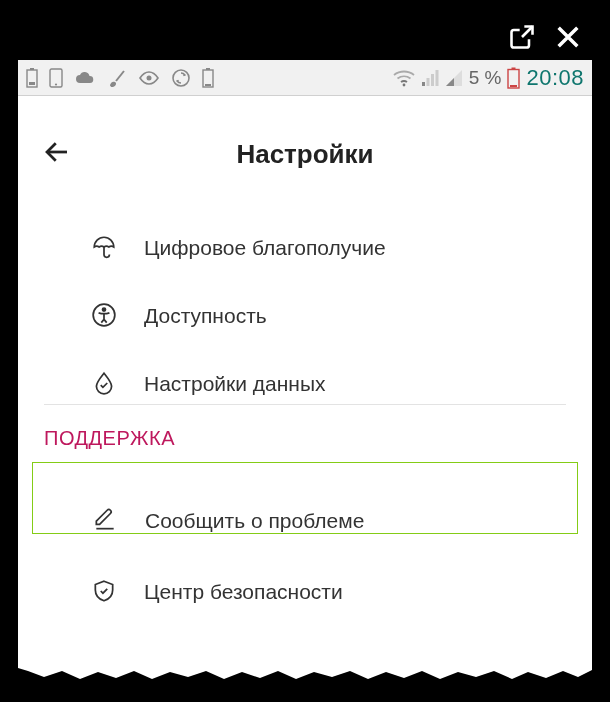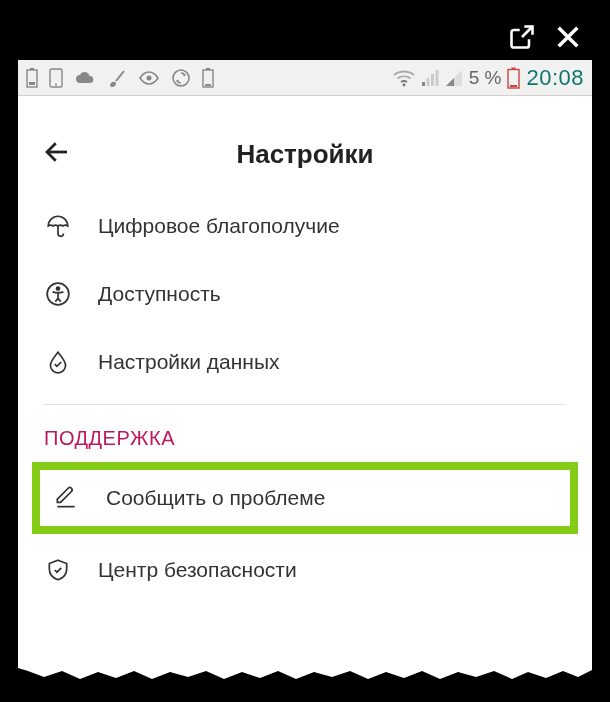--- a/index.html
+++ b/index.html
@@ -60,44 +60,45 @@
   .app-title {
     flex: 1;
     text-align: center;
     font-size: 26px;
     font-weight: 600;
     color: #222;
   }
   .settings-list { padding: 0 0px; }
   .settings-item {
     display: flex;
-    align-items: center;
+    align-items: flex-end;
     height: 68px;
     padding: 0 26px;
     gap: 26px;
+    margin-left: 46px;
   }
   .settings-item .label {
     font-size: 21px;
     color: #333;
     font-weight: 400;
   }
   .icon-wrap { width: 28px; display:flex; justify-content:center; }
   .divider {
     height: 1px;
     background: #e3e3e3;
     margin: 8px 26px 0 26px;
   }
   .section-header {
     padding: 22px 26px 10px 26px;
     font-size: 20px;
     color: #be185d;
     letter-spacing: 0.5px;
   }
   .highlight-box {
-    border: 8px solid #84cc16;
+    border: 1px solid #84cc16;
     margin: 2px 14px;
     height: 72px;
     display: flex;
     align-items: center;
   }
   .highlight-box .settings-item { height: 100%; padding: 0 12px 0 12px; }
   .torn-edge {
     position: absolute;
     bottom: 0;
     left: 0;

